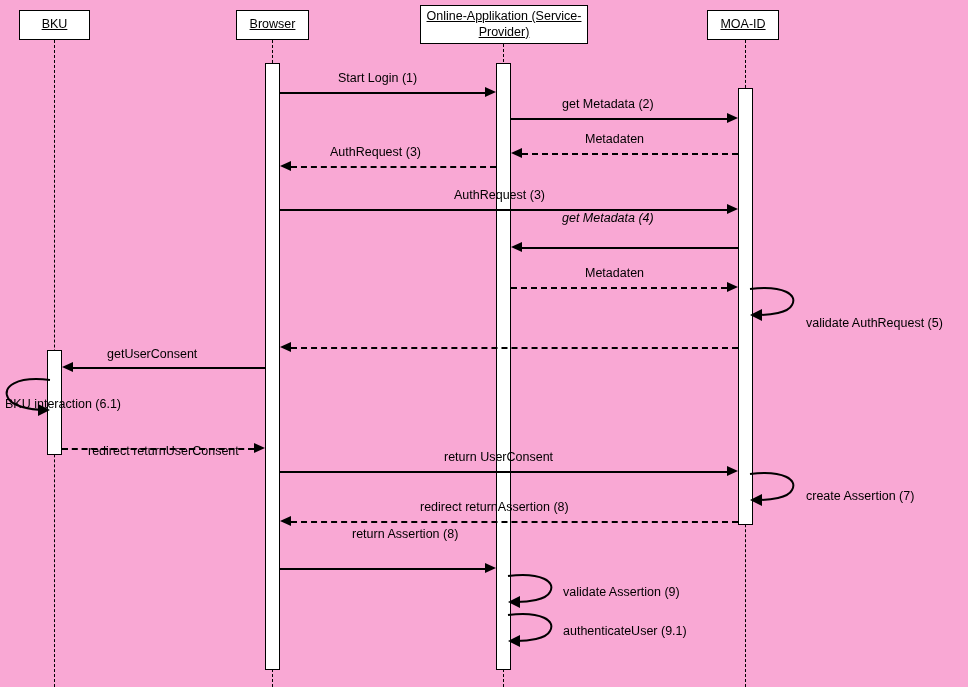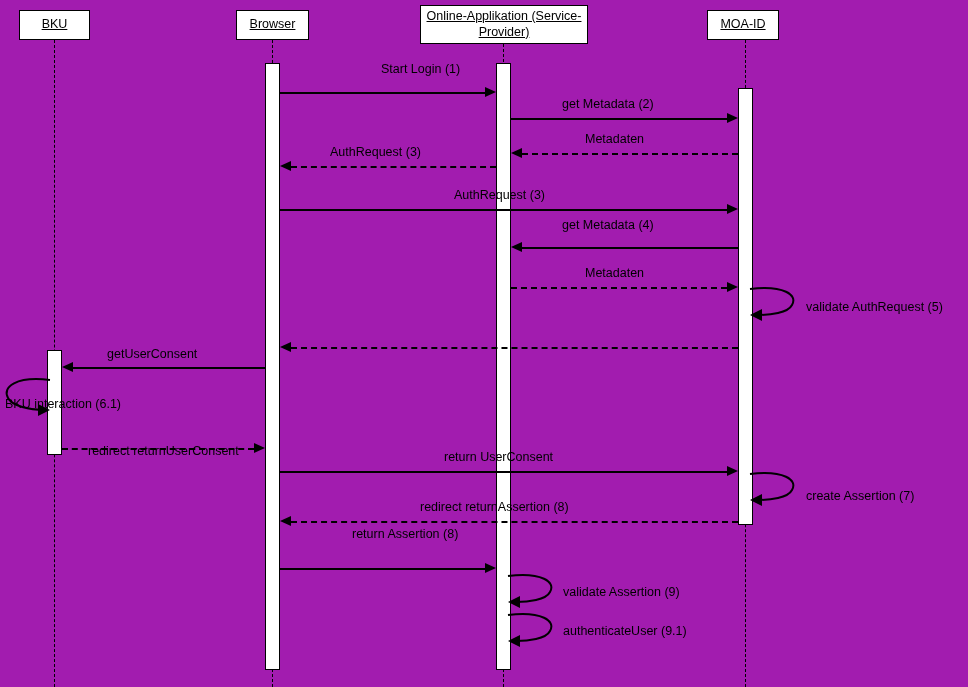--- a/index.html
+++ b/index.html
@@ -7,21 +7,21 @@
     padding: 0;
     background: #ffffff;
   }
   body {
     font-family: "Liberation Sans", sans-serif;
   }
   #canvas {
     position: relative;
     width: 968px;
     height: 687px;
-    background: #a21caf;
+    background: #f9a8d4;
     overflow: hidden;
   }
   .lifeline-box {
     position: absolute;
     box-sizing: border-box;
     border: 1px solid #000000;
     background: #ffffff;
     display: flex;
     align-items: center;
     justify-content: center;
@@ -108,53 +108,53 @@
     <span>MOA-ID</span>
   </div>
 
   <div class="activation" style="left:265px; top:63px; width:15px; height:607px;"></div>
   <div class="activation" style="left:496px; top:63px; width:15px; height:607px;"></div>
   <div class="activation" style="left:738px; top:88px; width:15px; height:437px;"></div>
   <div class="activation" style="left:47px; top:350px; width:15px; height:105px;"></div>
 
   <div class="msg solid" style="left:280px; top:92px; width:205px;"></div>
   <div class="arrowhead right" style="left:485px; top:87px;"></div>
-  <div class="msg-label" style="left:338px; top:62px;margin-left:43px;">Start Login (1)</div>
+  <div class="msg-label" style="left:338px; top:71px;">Start Login (1)</div>
 
   <div class="msg solid" style="left:511px; top:118px; width:216px;"></div>
   <div class="arrowhead right" style="left:727px; top:113px;"></div>
   <div class="msg-label" style="left:562px; top:97px;">get Metadata (2)</div>
 
   <div class="msg dashed" style="left:522px; top:153px; width:216px;"></div>
   <div class="arrowhead left" style="left:511px; top:148px;"></div>
   <div class="msg-label" style="left:585px; top:132px;">Metadaten</div>
 
   <div class="msg dashed" style="left:291px; top:166px; width:205px;"></div>
   <div class="arrowhead left" style="left:280px; top:161px;"></div>
   <div class="msg-label" style="left:330px; top:145px;">AuthRequest (3)</div>
 
   <div class="msg solid" style="left:280px; top:209px; width:447px;"></div>
   <div class="arrowhead right" style="left:727px; top:204px;"></div>
   <div class="msg-label" style="left:454px; top:188px;">AuthRequest (3)</div>
 
   <div class="msg solid" style="left:522px; top:247px; width:216px;"></div>
   <div class="arrowhead left" style="left:511px; top:242px;"></div>
-  <div class="msg-label" style="left:562px; top:218px;">get Metadata (4)</div>
+  <div class="msg-label" style="left:562px; top:211px;font-style:italic;">get Metadata (4)</div>
 
   <div class="msg dashed" style="left:511px; top:287px; width:216px;"></div>
   <div class="arrowhead right" style="left:727px; top:282px;"></div>
   <div class="msg-label" style="left:585px; top:266px;">Metadaten</div>
 
   <div class="selfmsg" style="left:748px; top:283px;">
     <svg width="60" height="42" viewBox="0 0 60 42">
       <path d="M2,6 C36,2 50,12 44,22 C40,30 22,32 10,32" fill="none" stroke="#000000" stroke-width="2"></path>
       <polygon points="14,26 2,32 14,38" fill="#000000"></polygon>
     </svg>
   </div>
-  <div class="self-label" style="left:806px; top:300px;">validate AuthRequest (5)</div>
+  <div class="self-label" style="left:806px; top:316px;">validate AuthRequest (5)</div>
 
   <div class="msg dashed" style="left:291px; top:347px; width:447px;"></div>
   <div class="arrowhead left" style="left:280px; top:342px;"></div>
 
   <div class="msg solid" style="left:73px; top:367px; width:192px;"></div>
   <div class="arrowhead left" style="left:62px; top:362px;"></div>
   <div class="msg-label" style="left:107px; top:347px;">getUserConsent</div>
 
   <div class="selfmsg" style="left:0px; top:374px;">
     <svg width="52" height="48" viewBox="0 0 52 48">

